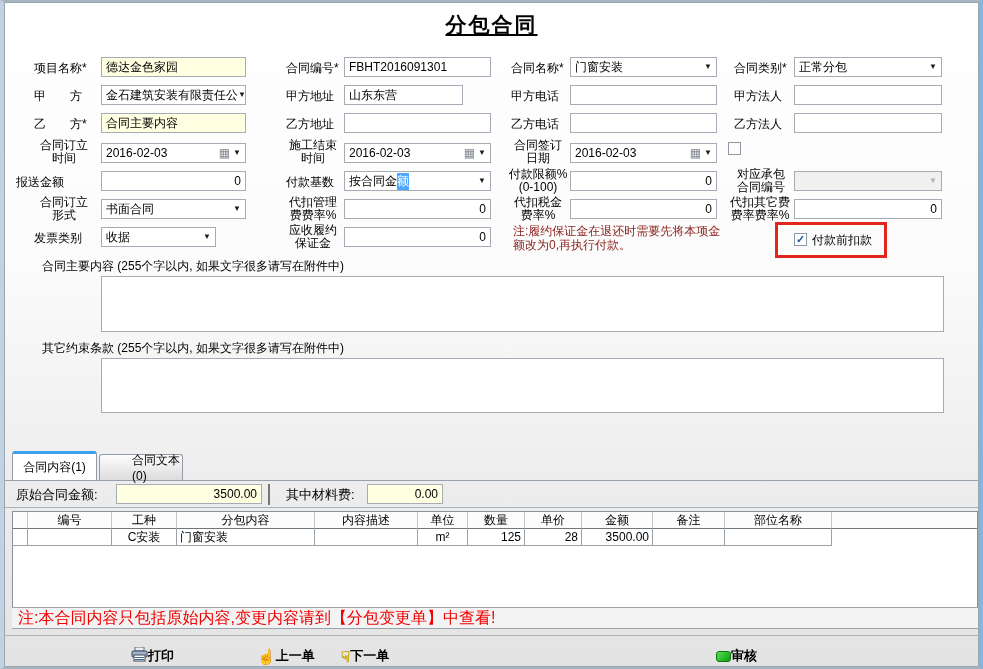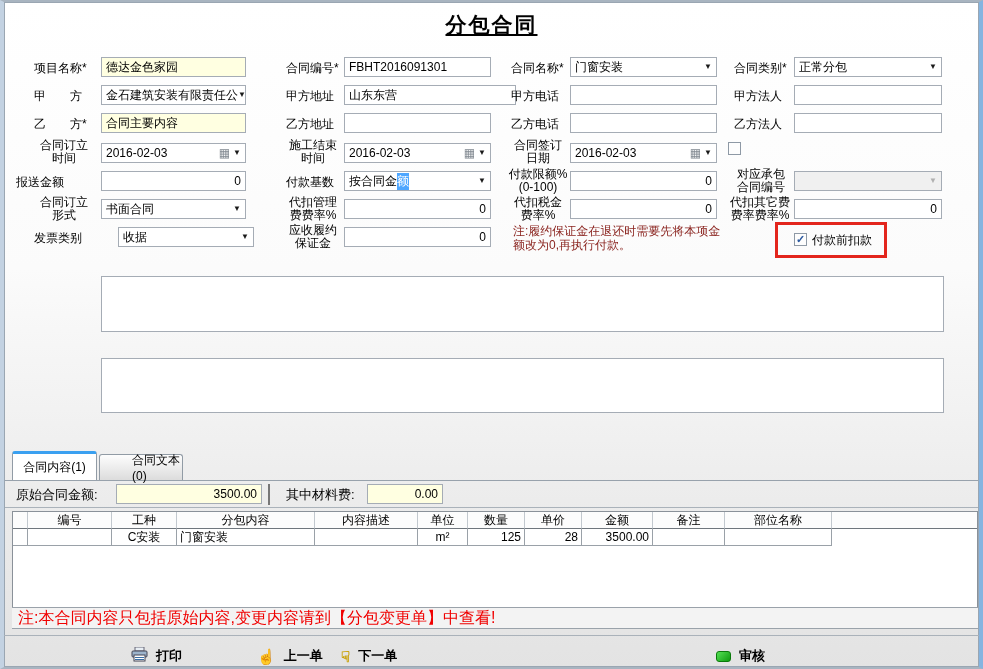--- a/index.html
+++ b/index.html
@@ -42,21 +42,21 @@
   .hline { height:1px; background:#aab2ba; }
   .vline { width:2px; background:#777; }
   #grid { left:8px; top:509px; width:966px; height:97px; background:#fff; border:1px solid #8a9199; }
   .grow { display:flex; }
   .gcell { border-right:1px solid #9aa1a8; border-bottom:1px solid #9aa1a8; font-size:12px; padding:1px 3px; height:17px; line-height:15px; overflow:hidden; white-space:nowrap; }
   .ghead .gcell { background:#fcfcfc; text-align:center; border-right:1px solid #c2c8ce; border-bottom:1px solid #6f767d; color:#000; }
   .gc-c { text-align:center; } .gc-r { text-align:right; } .gc-l { text-align:left; }
   #notebar { left:8px; top:605px; width:966px; height:22px; background:#f3f3f3; border-top:1px solid #9aa2aa; border-bottom:1px solid #9aa2aa;
              display:flex; align-items:center; padding-left:6px; font-size:16px; color:#F00000; }
   #toolsep { left:0; right:0; top:633px; height:1px; background:#aab2ba; }
-  .toolbtn { top:643px; height:22px; display:flex; align-items:center; gap:8px; font-size:13px; font-weight:bold; color:#000; cursor:pointer; }
+  .toolbtn { top:643px; height:22px; display:flex; align-items:center; gap:0; font-size:13px; font-weight:bold; color:#000; cursor:pointer; }
   .hand { font-size:15px; color:#C9A106; line-height:15px; }
   .audit-ic { width:15px; height:11px; border-radius:3px; background:linear-gradient(135deg,#55e055,#0f9b0f); border:1px solid #0a7a0a; }
   .printer { display:inline-block; }
 </style>
 </head>
 <body>
 
 <div id="win">
 
   <div id="title" class="abs">分包合同</div>
@@ -83,21 +83,21 @@
       <span class="arr">▼</span>
     </div>
 
   <div class="abs lbl" style="left:30px;top:87px;">甲　　方</div>
   <div class="abs ctl" style="left:97px;top:83px;width:145px;">
       <span>金石建筑安装有限责任公</span>
       <span class="arr">▼</span>
     </div>
 
   <div class="abs lbl" style="left:282px;top:87px;">甲方地址</div>
-  <div class="abs ctl" style="left:340px;top:83px;width:172px;">
+  <div class="abs ctl" style="left:340px;top:83px;width:119px;">
       <span>山东东营</span>
     </div>
 
   <div class="abs lbl" style="left:507px;top:87px;">甲方电话</div>
   <div class="abs ctl" style="left:566px;top:83px;width:147px;">
       <span></span>
     </div>
 
   <div class="abs lbl" style="left:730px;top:87px;">甲方法人</div>
   <div class="abs ctl" style="left:790px;top:83px;width:148px;">
@@ -202,41 +202,43 @@
       <span>0</span>
     </div>
 
   <div class="abs lbl ml" style="left:722px;top:194px;width:68px;">代扣其它费
 费率费率%</div>
   <div class="abs ctl num" style="left:790px;top:197px;width:148px;">
       <span>0</span>
     </div>
 
   <div class="abs lbl" style="left:30px;top:229px;">发票类别</div>
-  <div class="abs ctl" style="left:114px;top:225px;width:136px;">
+  <div class="abs ctl" style="left:97px;top:225px;width:115px;">
       <span>收据</span>
       <span class="arr">▼</span>
     </div>
 
   <div class="abs lbl ml" style="left:280px;top:222px;width:58px;">应收履约
 保证金</div>
   <div class="abs ctl num" style="left:340px;top:225px;width:147px;">
       <span>0</span>
     </div>
 
   <div class="abs darkred-note" style="left:509px;top:222px;width:212px;word-break:break-all;">注:履约保证金在退还时需要先将本项金额改为0,再执行付款。</div>
 
   <div class="abs red-rect" style="left:771px;top:220px;width:112px;height:36px;"></div>
   <span class="abs cb checked" style="left:790px;top:231px;">
       <span class="mark">✓</span>
     </span>
   <div class="abs lbl" style="left:808px;top:231px;">付款前扣款</div>
 
+  <div class="abs lbl" style="left:38px;top:257px;">合同主要内容 (255个字以内, 如果文字很多请写在附件中)</div>
   <div class="abs tarea" style="left:97px;top:274px;width:843px;height:56px;"><span></span></div>
 
+  <div class="abs lbl" style="left:38px;top:339px;">其它约束条款 (255个字以内, 如果文字很多请写在附件中)</div>
   <div class="abs tarea" style="left:97px;top:356px;width:843px;height:55px;"><span></span></div>
 
   <div class="abs tab active" style="left:8px;width:85px;">
       <span>合同内容(1)</span>
     </div>
   <div class="abs tab inactive" style="left:95px;width:84px;padding-left:32px;">
       <span>合同文本(0)</span>
     </div>
   <div class="abs" id="tabline"></div>
 

